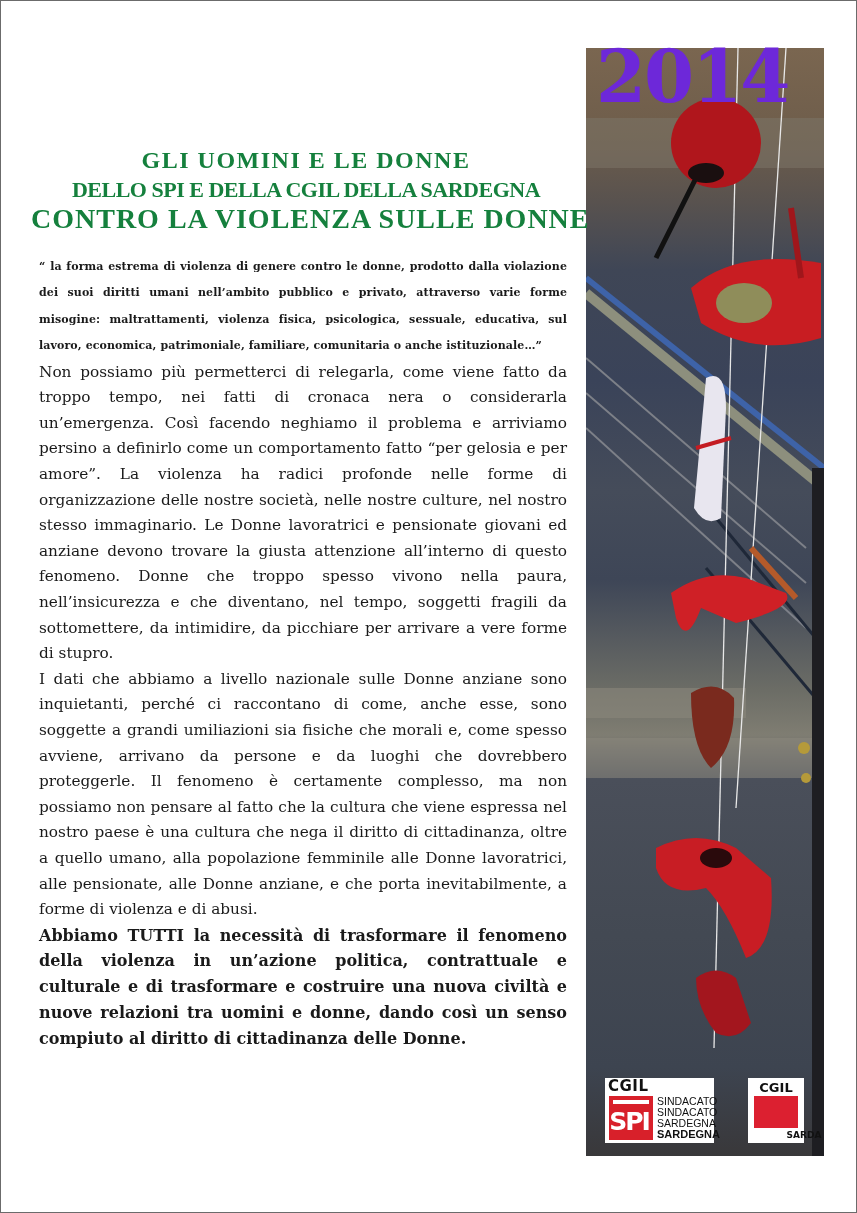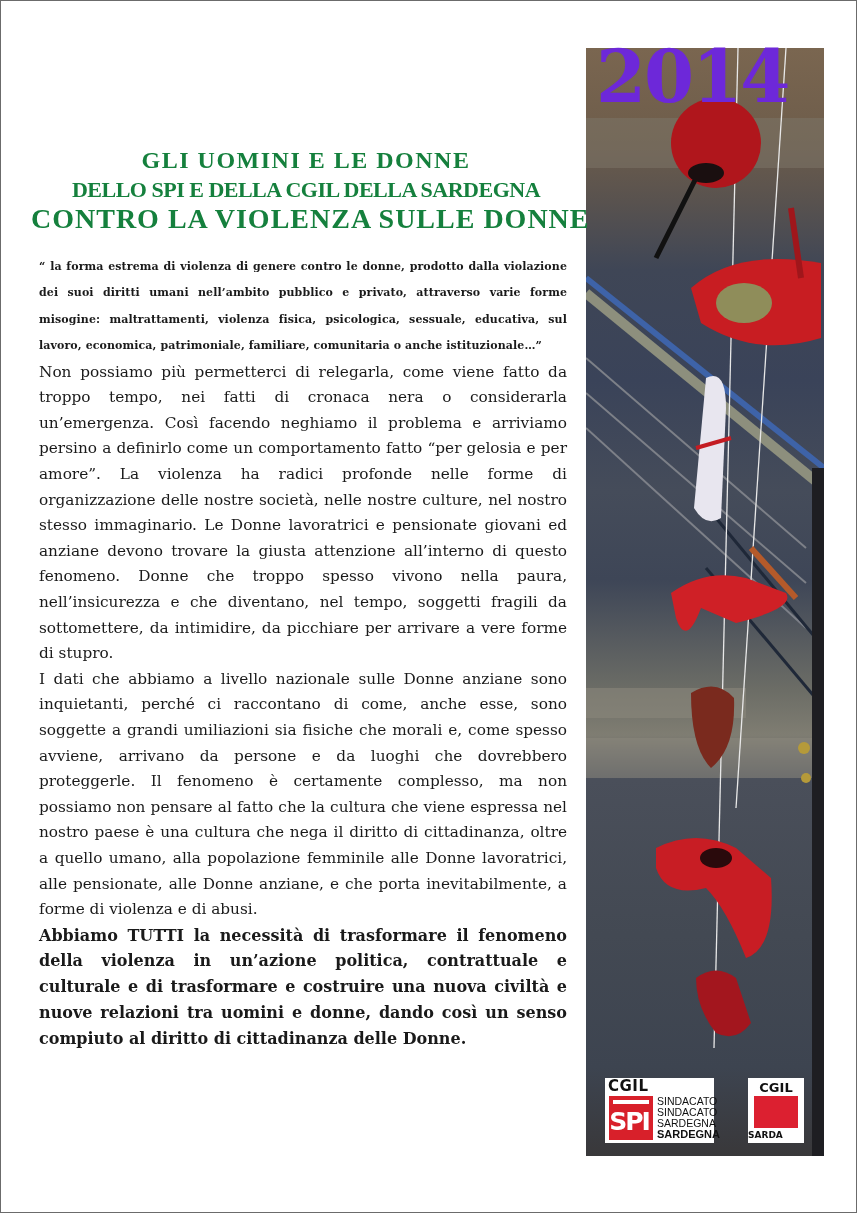--- a/index.html
+++ b/index.html
@@ -73,22 +73,22 @@
     position: absolute; left: 747px; top: 1077px; width: 56px; height: 65px; background: #ffffff;
   }
   .logo-sarda .cgil {
     position: absolute; left: 0; top: 3px; width: 56px; text-align: center;
     font-family: "DejaVu Sans", sans-serif; font-weight: bold; font-size: 13px; line-height: 13px; color: #111;
   }
   .logo-sarda .square {
     position: absolute; left: 6px; top: 18px; width: 44px; height: 32px; background: #dc2030;
   }
   .logo-sarda .sarda {
-    position: absolute; left: 0; top: 52px; width: 56px; text-align: left;
-    font-family: "DejaVu Sans", sans-serif; font-weight: bold; font-size: 9px; line-height: 10px; color: #111;
+    position: absolute; left: 0; top: 52px; width: 56px; text-align: center;
+    font-family: "DejaVu Sans", sans-serif; font-weight: bold; font-size: 9px; line-height: 10px; color: #111; padding-left: 28px;
   }
 </style>
 </head>
 <body>
 
 <div class="page">
 
 
   <div class="photo">
     <svg width="238" height="1108" viewBox="0 0 238 1108">

